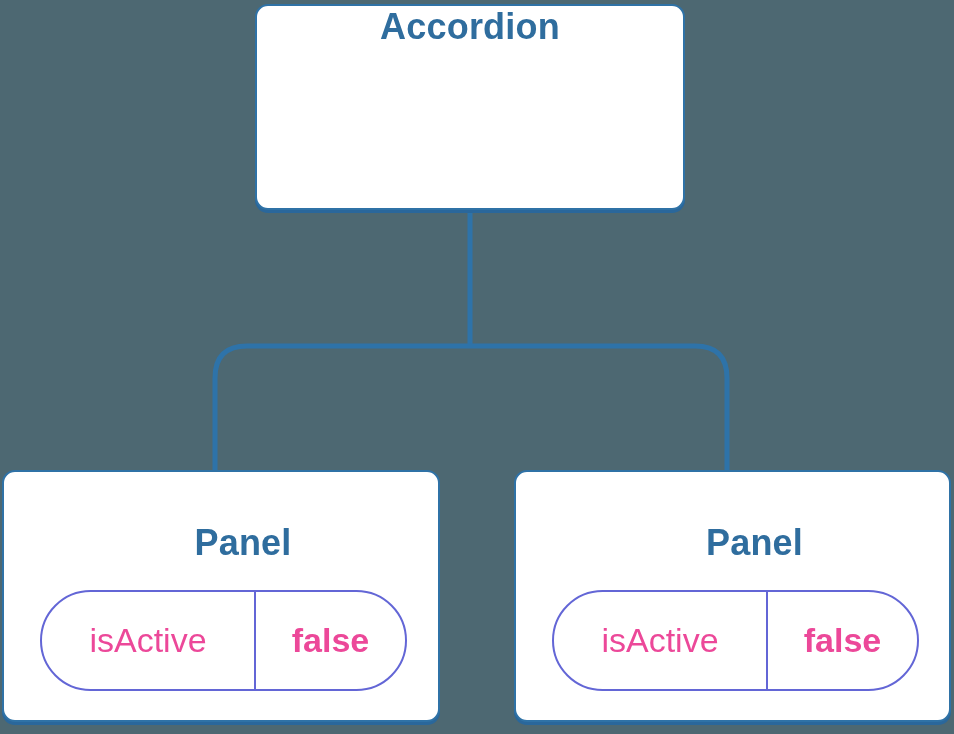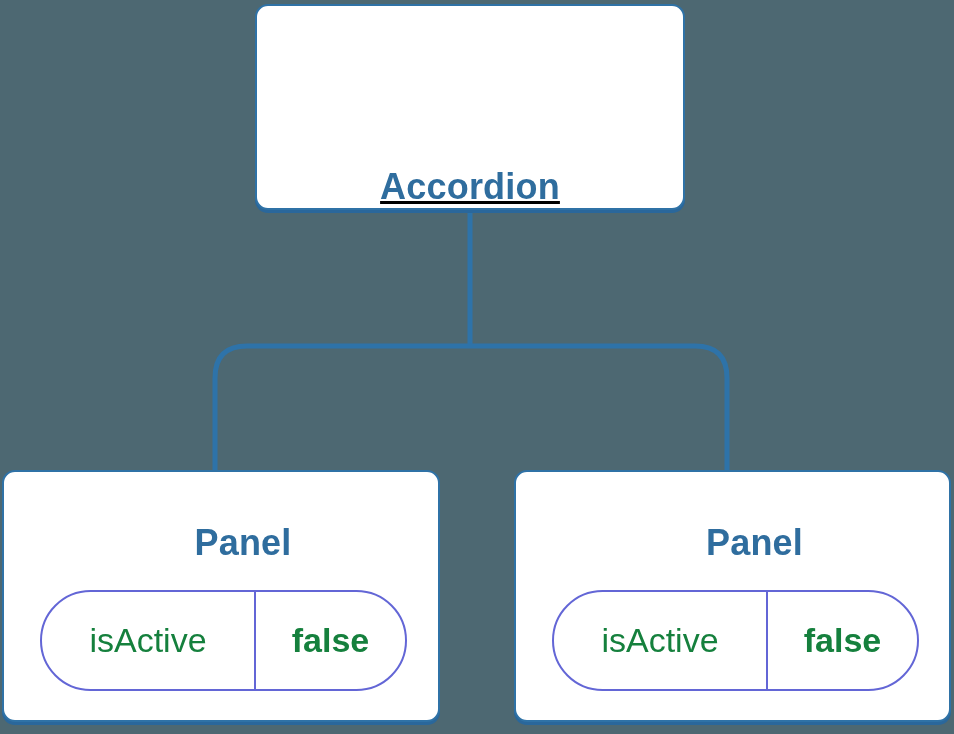--- a/index.html
+++ b/index.html
@@ -28,23 +28,22 @@
     border: 2px solid #2F72A6;
     border-radius: 13px;
     box-shadow: 0 3px 0 #2A679B;
   }
   .node-root {
     left: 255px;
     top: 4px;
     width: 430px;
     height: 206px;
     display: flex;
-    align-items: flex-end;
+    align-items: flex-start;
     justify-content: center;
-    text-decoration: underline;
   }
   .node-label {
     color: #2F6D9E;
     font-size: 36px;
     font-weight: 600;
     letter-spacing: 0.2px;
   }
   .node-panel {
     top: 470px;
     height: 252px;
@@ -69,21 +68,21 @@
     border: 2px solid #6366D6;
     border-radius: 50.5px;
     background: #FFFFFF;
     display: flex;
     align-items: stretch;
   }
   .state-cell {
     display: flex;
     align-items: center;
     justify-content: center;
-    color: #15803d;
+    color: #ec4899;
     font-size: 34px;
     font-weight: 500;
   }
   .state-key-cell {
     width: 214px;
     border-right: 2px solid #6366D6;
     box-sizing: border-box;
   }
   .state-value-cell {
     flex: 1;

